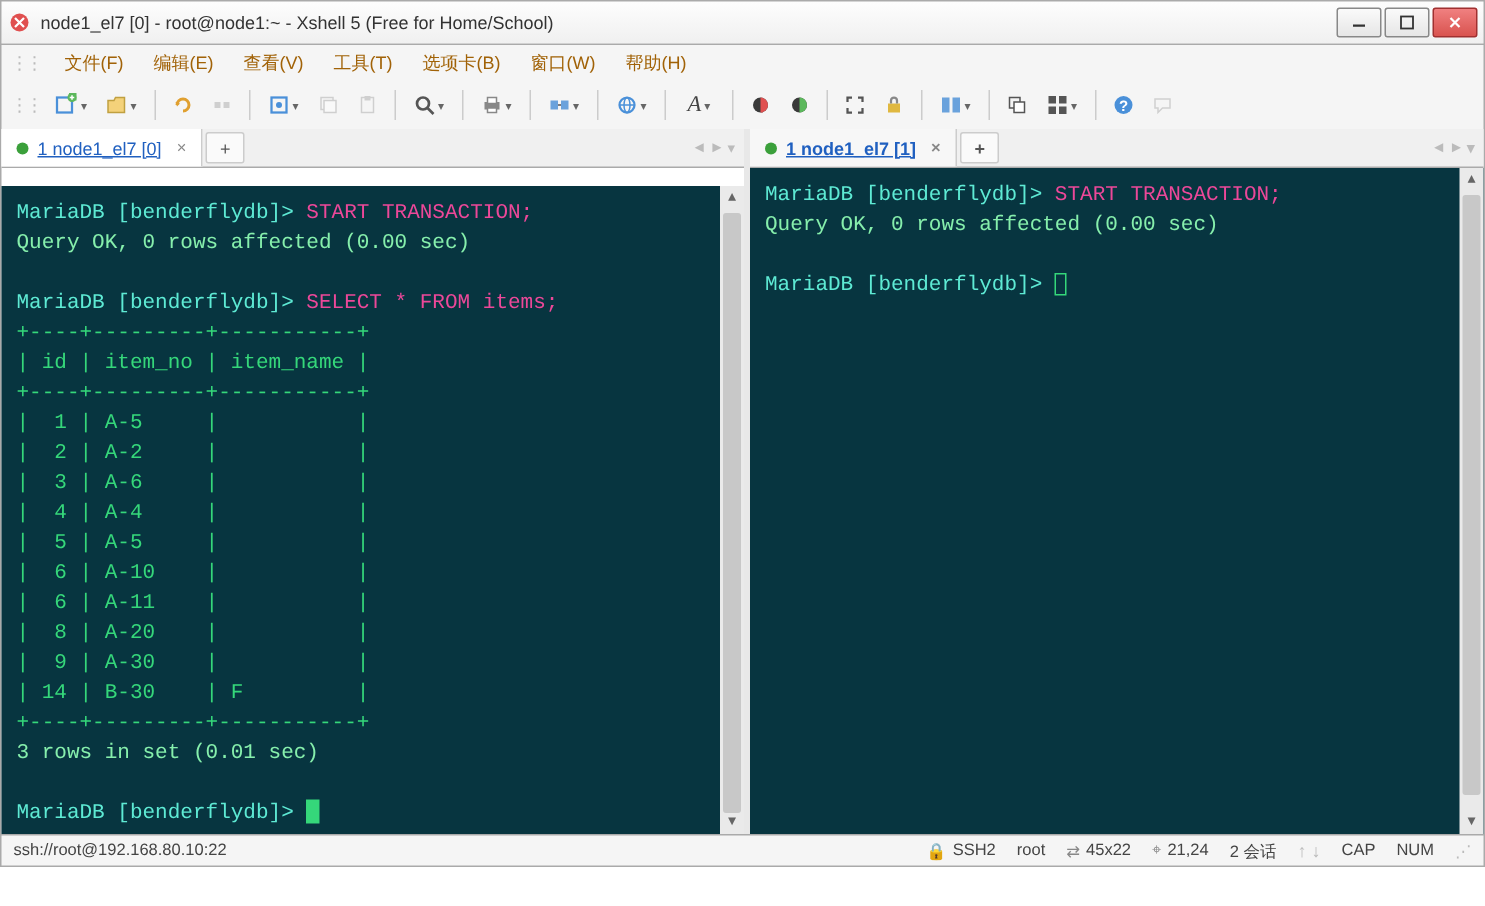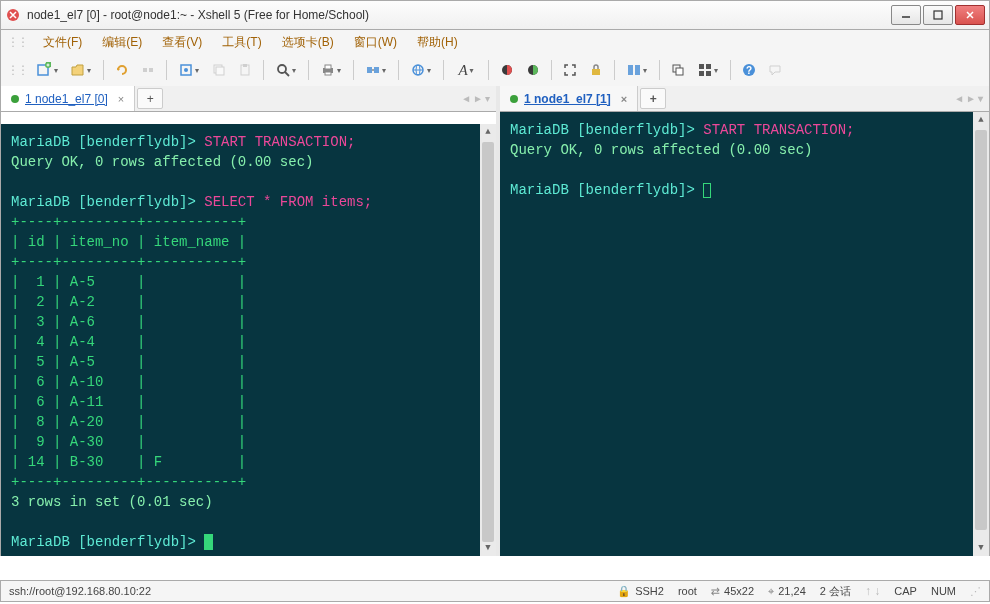--- a/index.html
+++ b/index.html
@@ -52,21 +52,21 @@
 .terminal .cursor { display: inline-block; width: 9px; height: 16px; background: #35d77a; vertical-align: middle; }
 .terminal .cursor.box { background: transparent; border: 1px solid #35d77a; width: 8px; height: 15px; }
 
 .scrollbar { position: absolute; right: 0; top: 0; bottom: 0; width: 16px; background: #eaeaea; }
 .scrollbar .thumb { position: absolute; left: 2px; right: 2px; top: 18px; height: 50px; background: #c8c8c8; border-radius: 2px; }
 .scrollbar .arr { position: absolute; left: 0; right: 0; height: 16px; display: flex; align-items: center; justify-content: center; font-size: 9px; color: #666; }
 .scrollbar .arr.up { top: 0; }
 .scrollbar .arr.down { bottom: 0; }
 
 
-.statusbar { height: 22px; background: #f5f5f5; border: 1px solid #aaa; display: flex; align-items: center; padding: 0 8px; font-size: 11px; color: #444; gap: 14px; margin-top: 24px; }
+.statusbar { height: 22px; background: #f5f5f5; border: 1px solid #aaa; display: flex; align-items: center; padding: 0 8px; font-size: 11px; color: #444; gap: 14px; }
 .statusbar .spacer { flex: 1; }
 .statusbar .seg { display: flex; align-items: center; gap: 4px; }
 .statusbar .ico { color: #888; font-size: 11px; }
 .statusbar .arrws { color: #bbb; font-size: 12px; }
 </style>
 </head>
 <body>
 
 <div class="titlebar">
   <span class="app-icon">

